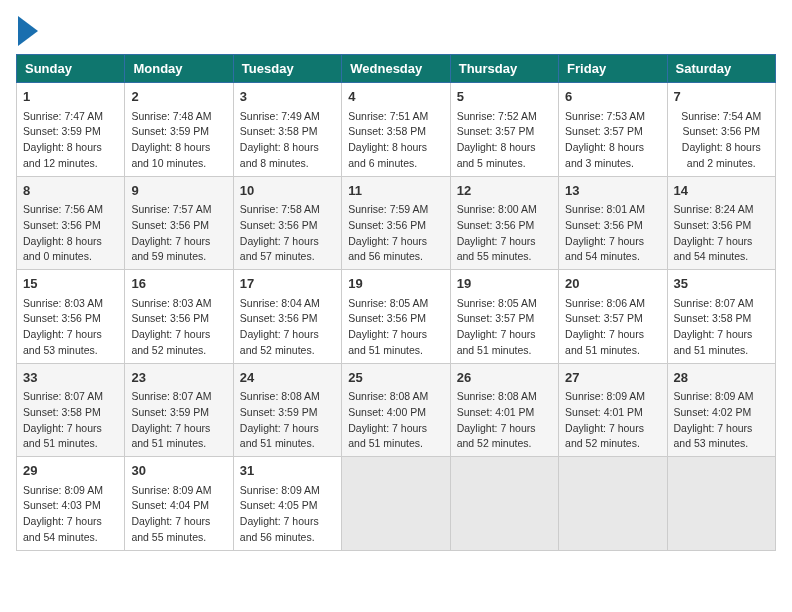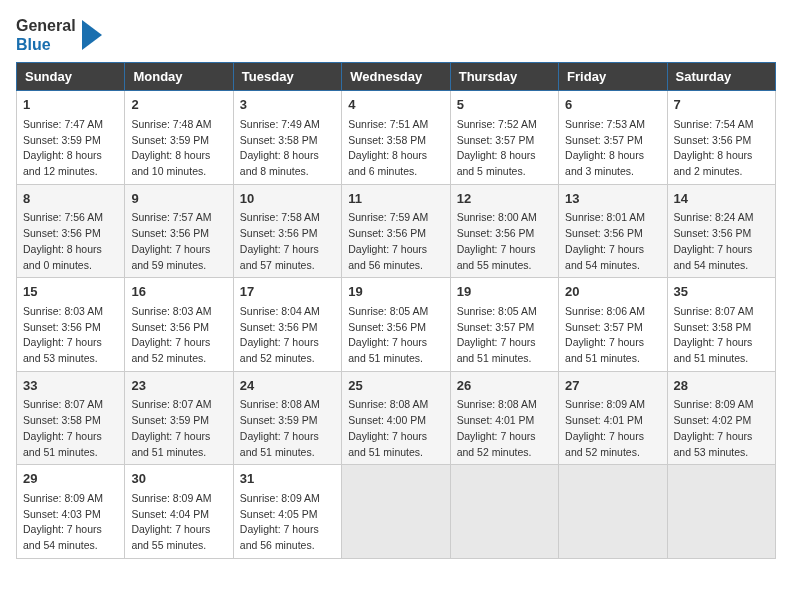--- a/index.html
+++ b/index.html
@@ -32,21 +32,21 @@
     .subtitle {
       font-size: 16px;
       color: #555;
     }
     table {
       width: 100%;
       border-collapse: collapse;
       font-size: 11px;
     }
     thead tr th {
-      background-color: #404040;
+      background-color: #0f766e;
       color: #fff;
       padding: 6px 8px;
       text-align: left;
       font-size: 13px;
       font-weight: bold;
       border: 1px solid #2e6da4;
     }
     tbody tr td {
       border: 1px solid #ccc;
       padding: 4px 6px;
@@ -73,24 +73,20 @@
     }
     td.empty {
       background: #e8e8e8 !important;
     }
   </style>
 </head>
 <body>
 
 <div class="header-area">
   <div class="logo">
-  <div style="display:flex;flex-direction:column;line-height:1.2">
-    <span style="font-size:16px;font-weight:bold;color:#333;">General</span>
-    <span style="font-size:16px;font-weight:bold;color:#1a6faf;">Blue</span>
-  </div>
   <svg width="20" height="30" viewBox="0 0 20 30" style="margin-left:2px">
     <polygon points="0,0 20,15 0,30" fill="#1a6faf"></polygon>
   </svg>
 </div>
   <div class="title-area">
     <div class="main-title"></div>
     <div class="subtitle"></div>
   </div>
 </div>
 
@@ -145,21 +141,21 @@
         </td>
         <td>
           <span class="day-number">6</span>
           <div class="day-info" style="white-space: pre-line;">Sunrise: 7:53 AM
 Sunset: 3:57 PM
 Daylight: 8 hours
 and 3 minutes.</div>
         </td>
         <td>
           <span class="day-number">7</span>
-          <div class="day-info" style="white-space: pre-line;">Sunrise: 7:54 AM
+          <div class="day-info" style="white-space: pre-line; text-align: center;">Sunrise: 7:54 AM
 Sunset: 3:56 PM
 Daylight: 8 hours
 and 2 minutes.</div>
         </td>
       </tr>
       <tr>
         <td>
           <span class="day-number">8</span>
           <div class="day-info" style="white-space: pre-line;">Sunrise: 7:56 AM
 Sunset: 3:56 PM

